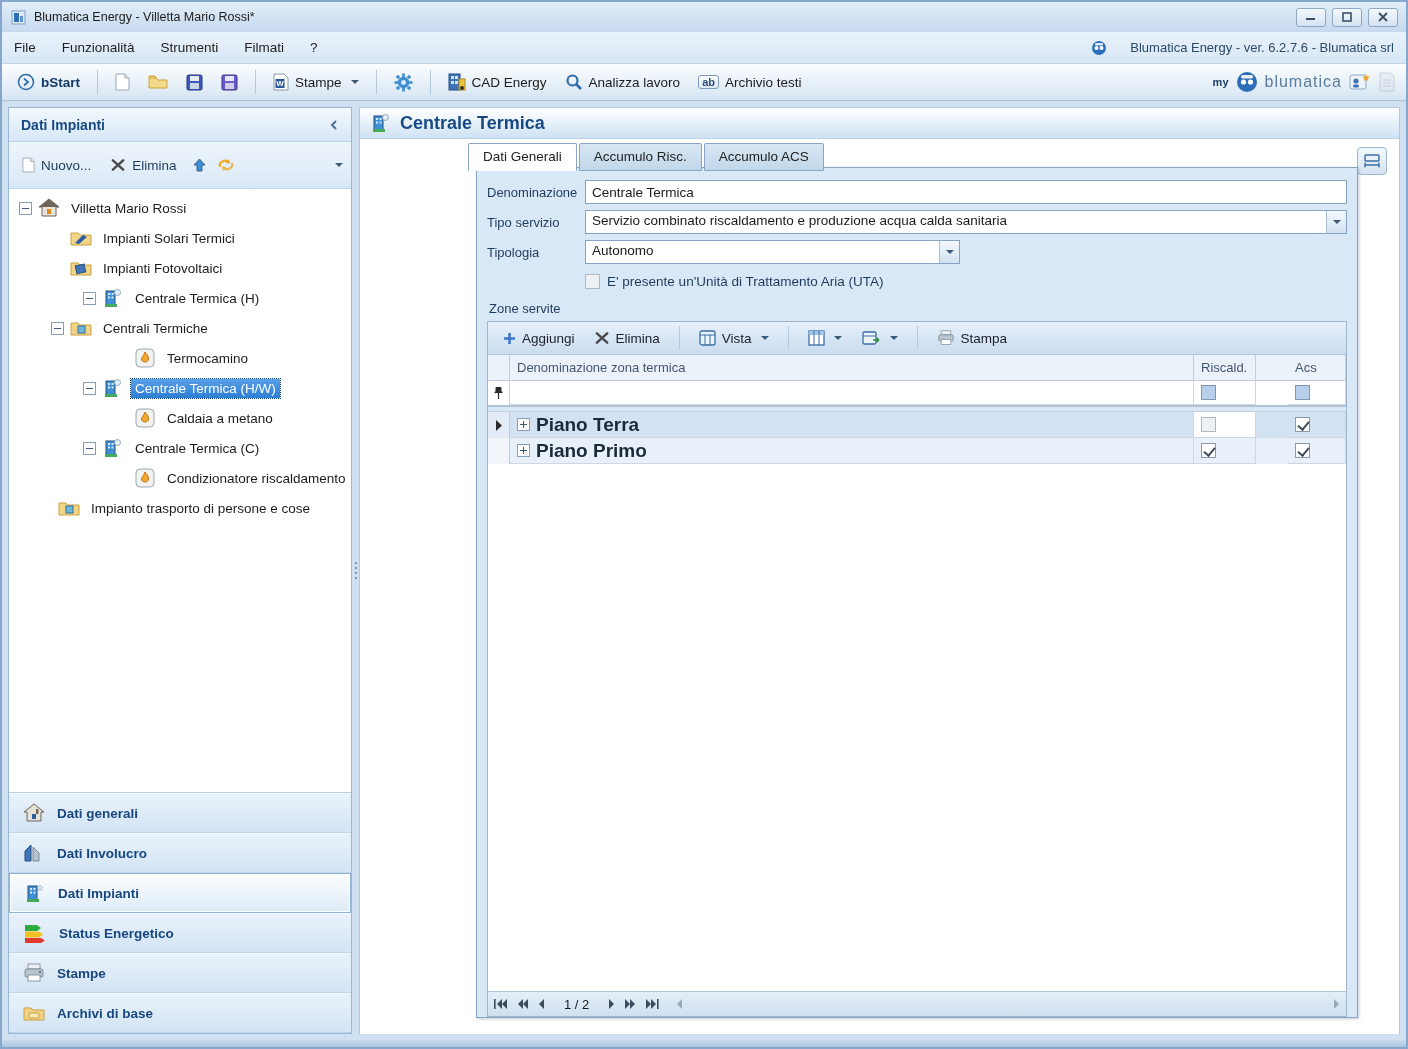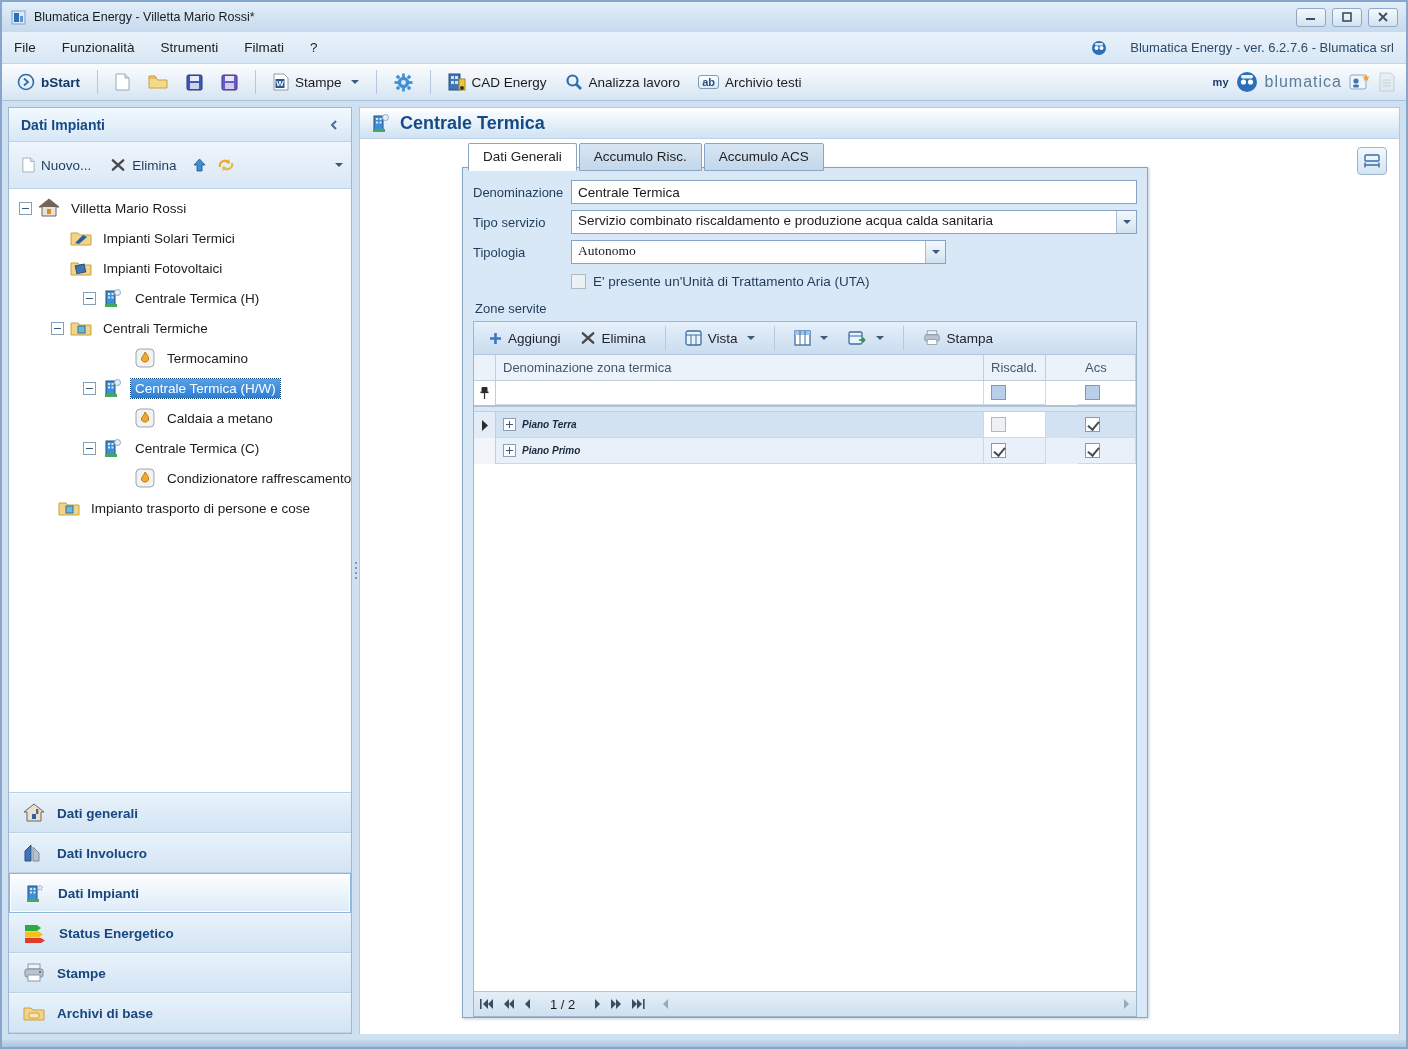--- a/index.html
+++ b/index.html
@@ -70,32 +70,32 @@
   .main-header{ height:31px; background:linear-gradient(#ffffff,#cfe2f4); border-bottom:1px solid #bed2e6;
                 display:flex; align-items:center; gap:8px; padding:0 10px; }
   .main-header span{ font-size:18px; font-weight:bold; color:#174a85; }
   .main-body{ flex:1; position:relative; background:#fff; min-height:0;}
 
   .tabs{ position:absolute; left:108px; top:4px; display:flex; z-index:2; }
   .tab{ font-size:13.5px; padding:5px 14px 6px; border:1px solid #8aa5c2; margin-right:2px; border-radius:2px 2px 0 0;
         background:linear-gradient(#d8e6f3,#c2d7ea); color:#222; }
   .tab.active{ background:#fff; border-bottom:1px solid #fff; font-weight:normal; }
 
-  .panel{ position:absolute; left:102px; top:28px; width:686px; bottom:16px;
+  .panel{ position:absolute; left:116px; top:28px; width:882px; bottom:16px;
           background:#d9e8f6; border:1px solid #8aa5c2; box-shadow:1px 1px 3px rgba(80,110,150,.35);
           display:flex; flex-direction:column; padding:12px 10px 0 10px; }
   .frow{ display:flex; align-items:center; margin-bottom:6px; }
   .flabel{ width:98px; font-size:13px; color:#1f3b5c; flex:0 0 auto; }
   .tinput{ flex:1; height:24px; border:1px solid #86a3c3; background:#fff; font-size:13.5px; color:#1b1b1b;
            padding:0 6px; font-family:"Liberation Sans",sans-serif; }
   .combo{ display:flex; flex:1; height:24px; border:1px solid #86a3c3; background:#fff; }
   .combo .cval{ flex:1; font-size:13.5px; color:#1b1b1b; padding:2px 6px; white-space:nowrap; overflow:hidden;}
   .combo .cbtn{ width:20px; border-left:1px solid #a9bed4; background:linear-gradient(#f4f9fd,#d2e2f1);
                 display:flex; align-items:center; justify-content:center; }
-  .combo.short{ flex:0 0 375px;font-family:Liberation Serif, serif; }
+  .combo.short{ flex:0 0 375px; }
   .chkrow{ display:flex; align-items:center; gap:7px; margin:4px 0 10px 98px; }
   .cb{ width:15px; height:15px; border:1px solid #8a9aa8; background:#fff; position:relative; flex:0 0 auto;}
   .cb.dim{ background:#eef1f4; border-color:#aeb9c2; }
   .cb.filter{ background:#b8cfe9; border-color:#7b99bb; }
   .cb.checked::after{ content:""; position:absolute; left:4px; top:1px; width:5px; height:9px;
                       border-right:2px solid #3f4c58; border-bottom:2px solid #3f4c58; transform:rotate(40deg); }
   .chklabel{ font-size:13.5px; color:#1f3b5c; }
   .zone-label{ font-size:13px; color:#1f3b5c; margin:2px 0 5px 2px; }
 
   
@@ -108,21 +108,21 @@
   .col-ind{ width:22px; flex:0 0 auto; border-right:1px solid #c3cedb; display:flex; align-items:center; justify-content:center;}
   .col-name{ flex:1; }
   .col-r{ width:62px; flex:0 0 auto; justify-content:flex-start;}
   .col-a{ width:58px; flex:0 0 auto;margin-left:32px; }
   .gr{ display:flex; height:26px; align-items:stretch; flex:0 0 auto; }
   .gr .cell{ display:flex; align-items:center; padding:0 7px; border-right:1px solid #cdd8e4; border-bottom:1px solid #cdd8e4;}
   .gr.filter{ background:#fff; border-bottom:2px solid #b2c2d2;}
   .filler-gap{ height:5px; background:#d9e8f6; border-bottom:1px solid #c3cedb; flex:0 0 auto;}
   .gr.r1{ background:#d2e2f2; }
   .gr.r2{ background:#e8f0f9; }
-  .rowname{ font-size:10px; font-weight:bold; color:#1b2a3a; margin-left:6px;font-style:italic;}
+  .rowname{ font-size:19px; font-weight:bold; color:#1b2a3a; margin-left:6px;}
   .plusbox{ width:13px; height:13px; border:1px solid #88a0b6; background:#fff; position:relative; flex:0 0 auto;}
   .plusbox::before{ content:""; position:absolute; left:2px; right:2px; top:5px; height:1px; background:#3c5a7a;}
   .plusbox::after{ content:""; position:absolute; top:2px; bottom:2px; left:5px; width:1px; background:#3c5a7a;}
   .gridfill{ flex:1; background:#fff; }
   .pager{ height:25px; background:linear-gradient(#e4eef8,#cfe0f0); border-top:1px solid #b0c4da;
           display:flex; align-items:center; padding:0 6px; gap:9px; flex:0 0 auto;}
   .pbtn{ display:flex; align-items:center; }
   .pagebox{ font-size:13px; color:#1b1b1b; padding:1px 10px; }
   .sb-left{ margin-left:8px; } .sb-right{ margin-left:auto; }
 
@@ -435,21 +435,21 @@
           <span class="tlabel">Centrale Termica (C)</span>
         </div>
         <div class="trow" style="padding-left:106px">
           <span class="exp-spacer"></span>
           <span class="ticon">
               <svg width="20" height="20" viewBox="0 0 20 20">
                 <rect x="1" y="1" width="18" height="18" rx="4" fill="#f2f2ee" stroke="#9aa7b4"></rect>
                 <path d="M10 4 C12 7 14 8 13.5 12 A4 4 0 0 1 6.5 12 C6 9 9 8 10 4 Z" fill="#f0a830" stroke="#c07818"></path>
               </svg>
             </span>
-          <span class="tlabel">Condizionatore raffrescamento</span>
+          <span class="tlabel">Condizionatore riscaldamento</span>
         </div>
         <div class="trow" style="padding-left:30px">
           <span class="exp-spacer"></span>
           <span class="ticon">
               <svg width="22" height="18" viewBox="0 0 22 18">
                 <path d="M1 4 H8 L10 6 H21 V16 H1 Z" fill="#f2d489" stroke="#c9a23e"></path>
                 <rect x="8" y="7" width="7" height="7" fill="#6fb7d8" stroke="#2c6f9e"></rect>
               </svg>
             </span>
           <span class="tlabel">Impianto trasporto di persone e cose</span>

